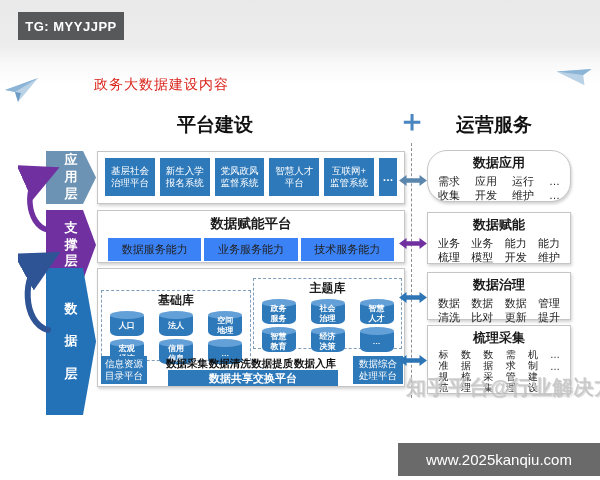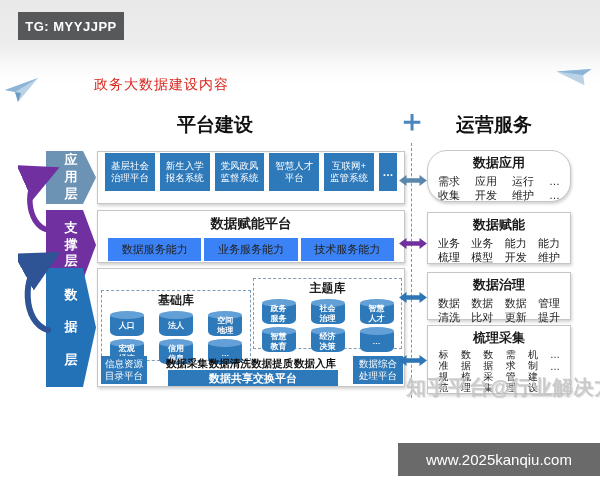--- a/index.html
+++ b/index.html
@@ -18,26 +18,26 @@
   .hdr-right{left:420px;top:112px;width:148px;}
   .plus{left:397px;top:101px;font-size:30px;font-weight:bold;color:#4a86c0;}
   .vline{left:411px;top:143px;height:255px;border-left:1px dashed #8f8f8f;}
   
   .chev{left:46px;width:50px;color:#fff;font-weight:bold;font-size:13px;
     display:flex;align-items:center;justify-content:center;
     clip-path:polygon(0 0,74% 0,100% 50%,74% 100%,0 100%);}
   .chev span{display:block;width:1.05em;word-break:break-all;text-align:center;}
   .chev-app{top:151px;height:53px;background:#6d93b4;}
   .chev-support{top:210px;height:70px;background:#7030a0;}
-  .chev-data{top:268px;height:119px;background:#2372b8;}
+  .chev-data{top:268px;height:147px;background:#2372b8;}
   .chev-app span,.chev-support span{line-height:1.3;}
   .chev-data span{line-height:2.5;}
   
   .panel{left:97px;width:308px;background:#fff;border:1px solid #c6c6c6;box-shadow:1px 2px 3px rgba(0,0,0,.18);box-sizing:border-box;}
-  .panel-app{top:151px;height:53px;display:flex;align-items:flex-start;gap:5px;padding:1px 7px;}
+  .panel-app{top:151px;height:53px;display:flex;align-items:flex-end;gap:5px;padding:7px 7px;}
   .sysbox{flex:1;height:38px;background:#2e79ba;color:#fff;font-size:9.5px;line-height:1.3;
     display:flex;align-items:center;justify-content:center;text-align:center;white-space:pre-line;}
   .sysbox.more{flex:0 0 18px;font-size:11px;font-weight:bold;}
   .panel-support{top:210px;height:53px;}
   .sup-title{text-align:center;font-weight:bold;font-size:13.5px;margin-top:4px;}
   .cap-row{display:flex;gap:3px;margin:5px 10px 0;}
   .cap{flex:1;background:#3b82f6;color:#222;text-align:center;font-size:11px;padding:4px 0;}
   .panel-data{top:268px;height:119px;}
   .db{position:absolute;top:9px;height:71px;border:1px dashed #7f9db9;box-sizing:border-box;}
   .db-base{left:3px;width:150px;margin-top:12px;}

